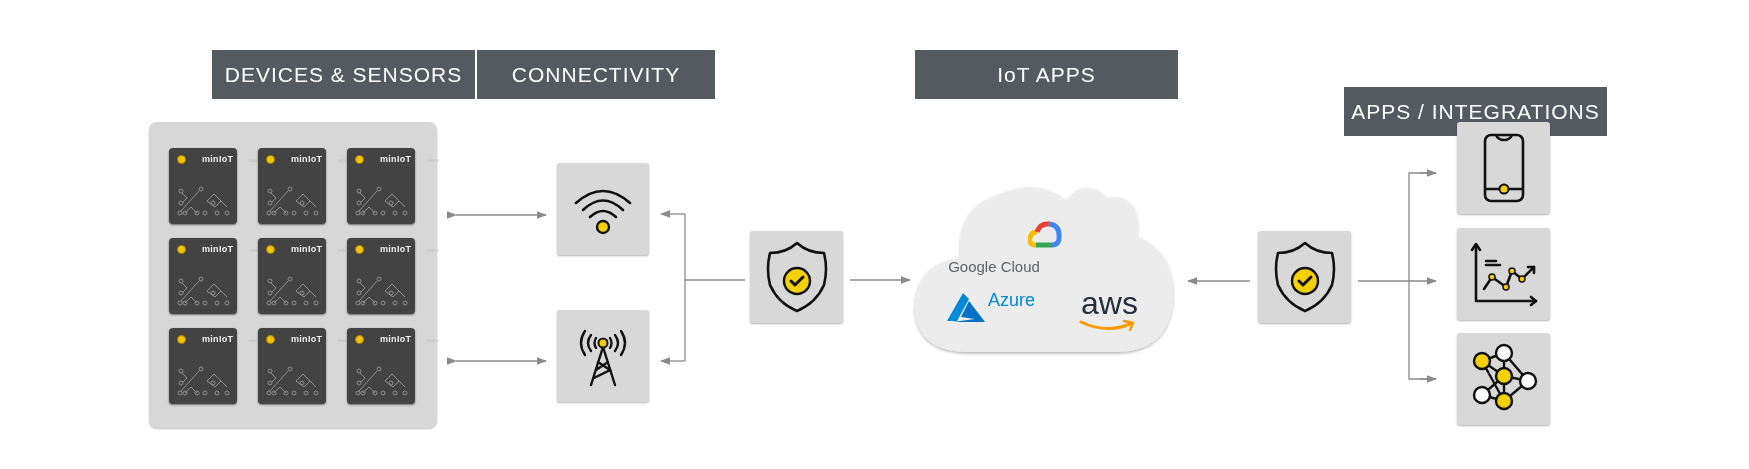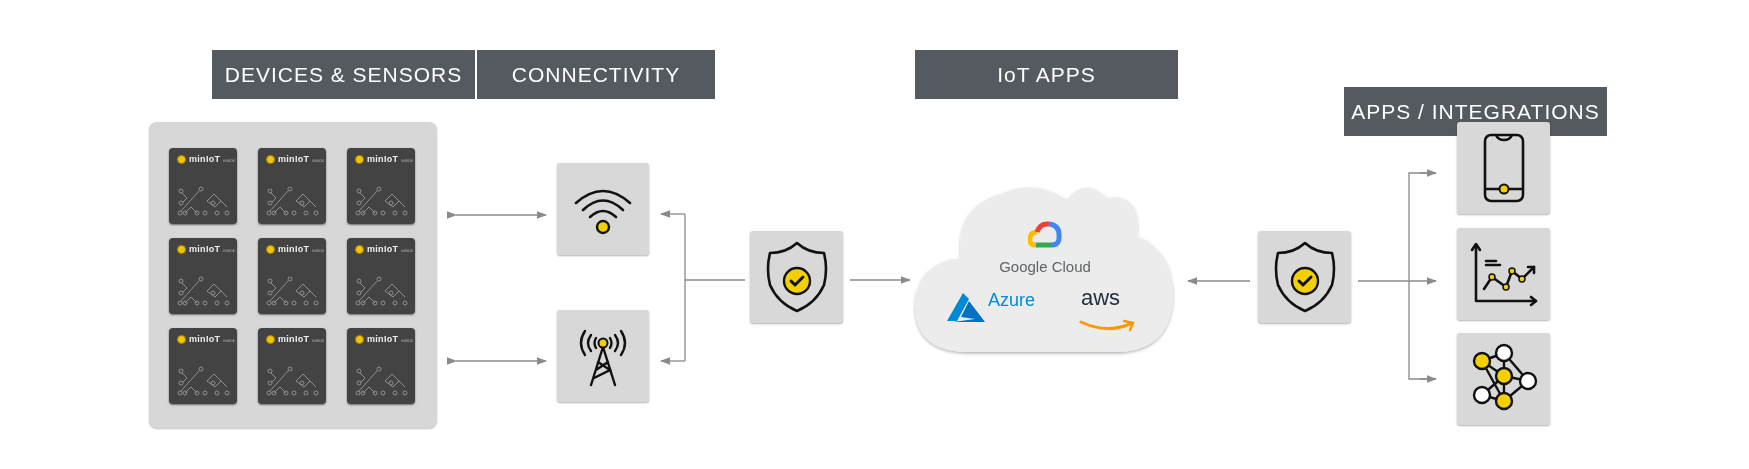--- a/index.html
+++ b/index.html
@@ -5,21 +5,21 @@
   html, body { margin: 0; padding: 0; background: #ffffff; }
   body { width: 1749px; height: 469px; position: relative; overflow: hidden; font-family: "DejaVu Sans", sans-serif; }
   .hdr {
     position: absolute; top: 50px; height: 49px; background: #545a60; color: #ffffff;
     font-family: "Liberation Sans", sans-serif; font-size: 21px; letter-spacing: 1px;
     display: flex; align-items: center; justify-content: center; white-space: nowrap;
   }
   .panel { position: absolute; background: #d7d7d7; border-radius: 8px; box-shadow: 0 1px 2px rgba(0,0,0,0.25); }
   .tile { position: absolute; background: #d8d8d8; border-radius: 3px; box-shadow: 0 1px 2px rgba(0,0,0,0.3); display:flex; align-items:center; justify-content:center; }
   .chip { position: absolute; width: 68px; height: 76px; background: #434343; border-radius: 4px; box-shadow: 0 1px 2px rgba(0,0,0,0.5); }
-  .chip .logo { position: absolute; top: 6px; left: 8px; display: flex; align-items: center; gap: 3px; }
+  .chip .logo { position: absolute; top: 6px; left: 8px; display: flex; align-items: center; gap: 16px; }
   .chip .dot { width: 7px; height: 7px; border-radius: 50%; background: #f3c500; border: 1px solid #a88300; }
   .chip .brand { color: #f0f0f0; font-family: "Liberation Sans", sans-serif; font-weight: bold; font-size: 9px; letter-spacing: 0.3px; }
   .chip .sub { color: #bbb; font-size: 3.5px; margin-top: 3px; }
   .chip svg { position: absolute; left: 8px; top: 38px; }
   .cloud-text { position: absolute; font-family: "Liberation Sans", sans-serif; }
   svg.lines { position: absolute; left: 0; top: 0; }
 </style>
 </head>
 <body>
 
@@ -334,27 +334,27 @@
       </filter>
     </defs>
   <path filter="url(#sh)" fill="#ececec" d="M60,180 Q8,178 10,130 Q14,90 56,86 Q50,34 96,22 Q130,6 162,28 Q180,4 202,26 Q236,20 232,64 Q270,80 268,128 Q264,178 214,180 Z"></path>
 </svg>
 <svg style="position:absolute;left:1028px;top:221px;" width="34" height="28" viewBox="0 0 34 28">
   <path d="M8,24 Q1,24 2,17 Q3,11 9,11" fill="none" stroke="#fbbc04" stroke-width="5"></path>
   <path d="M9,11 Q12,2 21,3" fill="none" stroke="#ea4335" stroke-width="5"></path>
   <path d="M21,3 Q31,4 31,14 Q32,24 24,24" fill="none" stroke="#4285f4" stroke-width="5"></path>
   <path d="M8,24 L24,24" fill="none" stroke="#34a853" stroke-width="5"></path>
 </svg>
-<div class="cloud-text" style="left:995px;top:258px;width:100px;text-align:center;font-size:15px;color:#5f6368;">Google Cloud</div>
+<div class="cloud-text" style="left:944px;top:258px;width:100px;text-align:center;font-size:15px;color:#5f6368;">Google Cloud</div>
 <svg style="position:absolute;left:945px;top:291px;" width="42" height="34" viewBox="0 0 42 34">
   <path d="M18,2 L2,30 L12,30 L24,8 z" fill="#0089d6"></path>
   <path d="M24,10 L16,26 L30,28 L8,31 L40,31 z" fill="#0072c6"></path>
 </svg>
 <div class="cloud-text" style="left:988px;top:290px;font-size:18px;color:#0089d6;">Azure</div>
-<div class="cloud-text" style="left:1081px;top:285px;font-size:22px;color:#232f3e;letter-spacing:0px;">aws</div>
+<div class="cloud-text" style="left:1081px;top:285px;font-size:32px;color:#232f3e;letter-spacing:0px;">aws</div>
 <svg style="position:absolute;left:1078px;top:318px;" width="60" height="16" viewBox="0 0 60 16">
   <path d="M3,4 Q28,16 52,6" fill="none" stroke="#ff9900" stroke-width="3" stroke-linecap="round"></path>
   <path d="M46,3 L55,5 L52,12" fill="none" stroke="#ff9900" stroke-width="2.5" stroke-linecap="round"></path>
 </svg>
 
 <div class="tile" style="left:1258px;top:231px;width:93px;height:92px;">
   <svg width="70" height="76" viewBox="0 0 70 76">
     <path d="M35,4 Q24,14 8,14 Q4,30 8,46 Q16,64 35,72 Q54,64 62,46 Q66,30 62,14 Q46,14 35,4 z" fill="none" stroke="#111" stroke-width="2.6" stroke-linejoin="round"></path>
     <circle cx="35" cy="42" r="13" fill="#f5d000" stroke="#111" stroke-width="2.4"></circle>
     <path d="M29,42 L33,46 L41,38" fill="none" stroke="#111" stroke-width="3" stroke-linecap="round" stroke-linejoin="round"></path>

